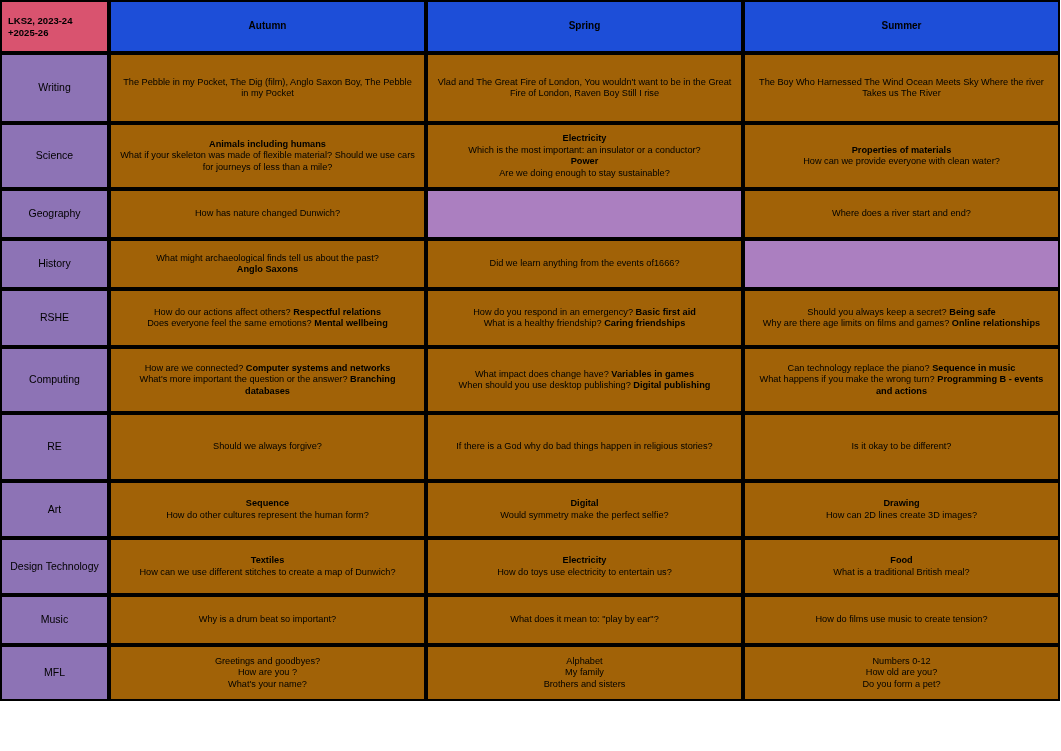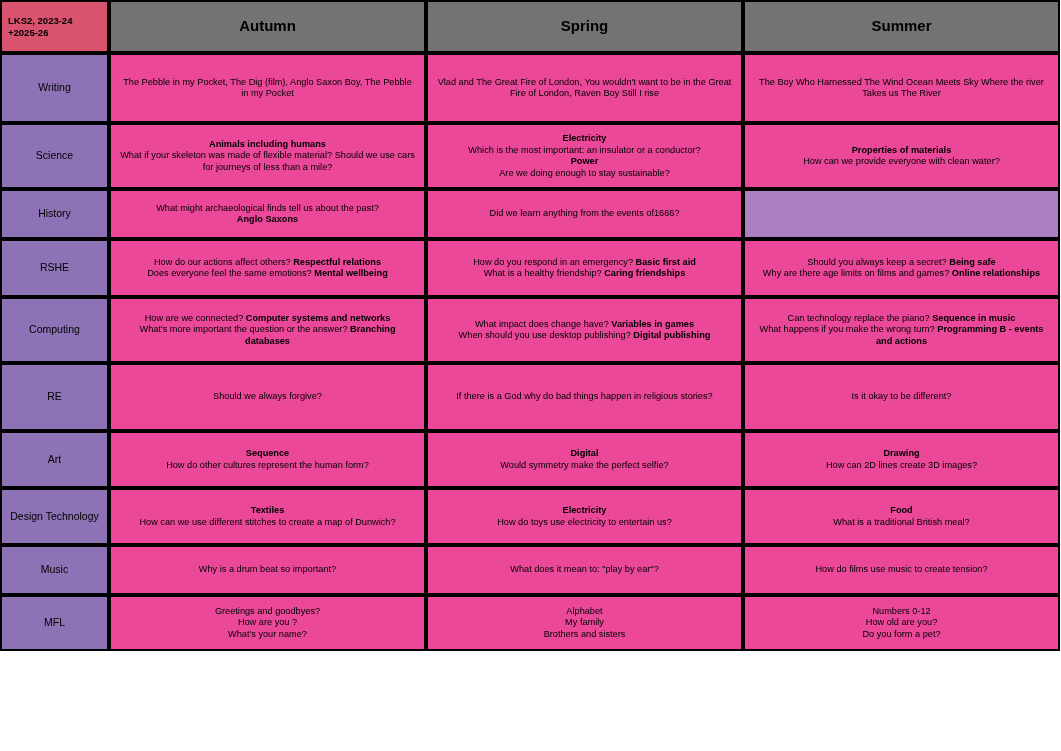--- a/index.html
+++ b/index.html
@@ -38,35 +38,35 @@
   
   .hdr-corner {
     background: #d9536f;
     font-size: 9.5px;
     font-weight: bold;
     text-align: left;
     color: #000;
   }
   .hdr-corner .cellbox { text-align: left; padding-left: 6px; }
   .hdr-term {
-    background: #737373;
-    font-size: 15px;
+    background: #1d4ed8;
+    font-size: 10px;
     font-weight: bold;
     color: #000;
   }
   
   .subject {
     background: #8d73b5;
     font-size: 10.5px;
     color: #000;
     text-align: center;
   }
   
   .content {
-    background: #ec4899;
+    background: #a16207;
     font-size: 9.2px;
     color: #000;
   }
   .content.blank {
     background: #ab7fc0;
   }
   .content b { font-weight: bold; }
   .content .title { font-weight: bold; display: block; }
   .content .line { display: block; }
   
@@ -148,20 +148,38 @@
             <span class="line">Are we doing enough to stay sustainable?</span>
           </div>
         </td>
         <td class="content">
           <div class="cellbox">
             <span class="line title">Properties of materials</span>
             <span class="line">How can we provide everyone with clean water?</span>
           </div>
         </td>
       </tr>
+      <tr class="r-geography">
+        <td class="subject">
+          <div class="cellbox">Geography</div>
+        </td>
+        <td class="content">
+          <div class="cellbox">
+            <span class="line">How has nature changed Dunwich?</span>
+          </div>
+        </td>
+        <td class="content blank">
+          <div class="cellbox"></div>
+        </td>
+        <td class="content">
+          <div class="cellbox">
+            <span class="line">Where does a river start and end?</span>
+          </div>
+        </td>
+      </tr>
       <tr class="r-history">
         <td class="subject">
           <div class="cellbox">History</div>
         </td>
         <td class="content">
           <div class="cellbox">
             <span class="line">What might archaeological finds tell us about the past?</span>
             <span class="line title">Anglo Saxons</span>
           </div>
         </td>

